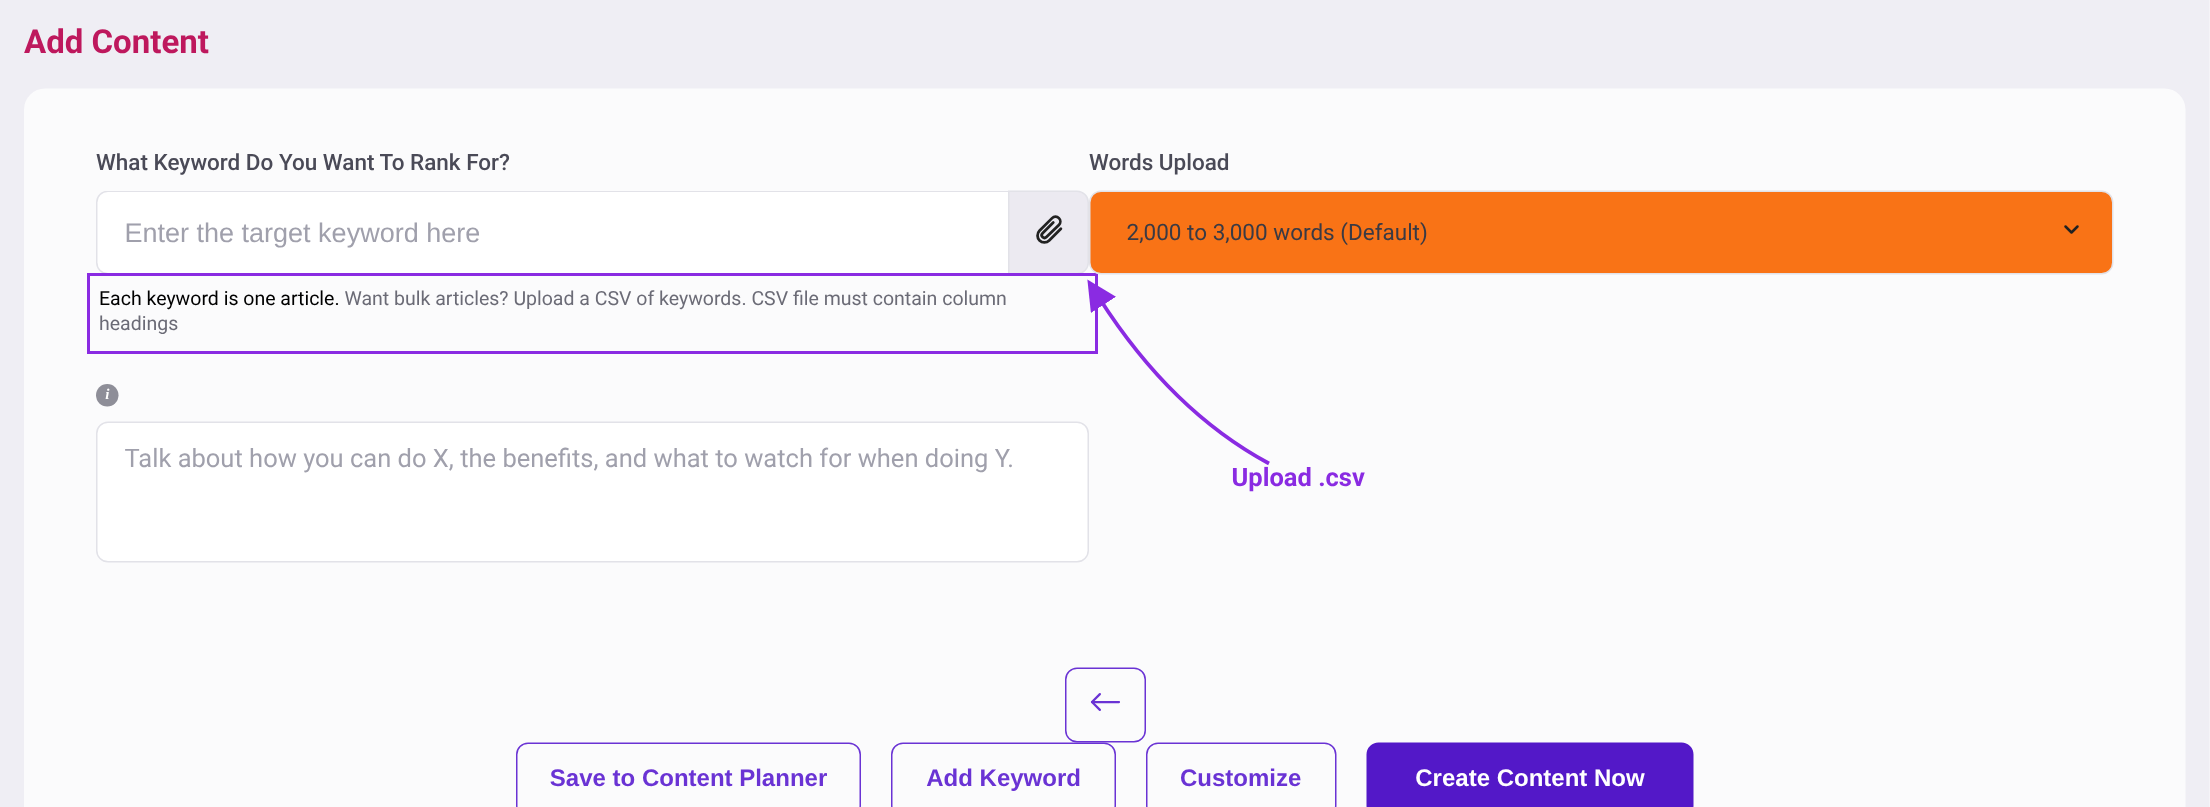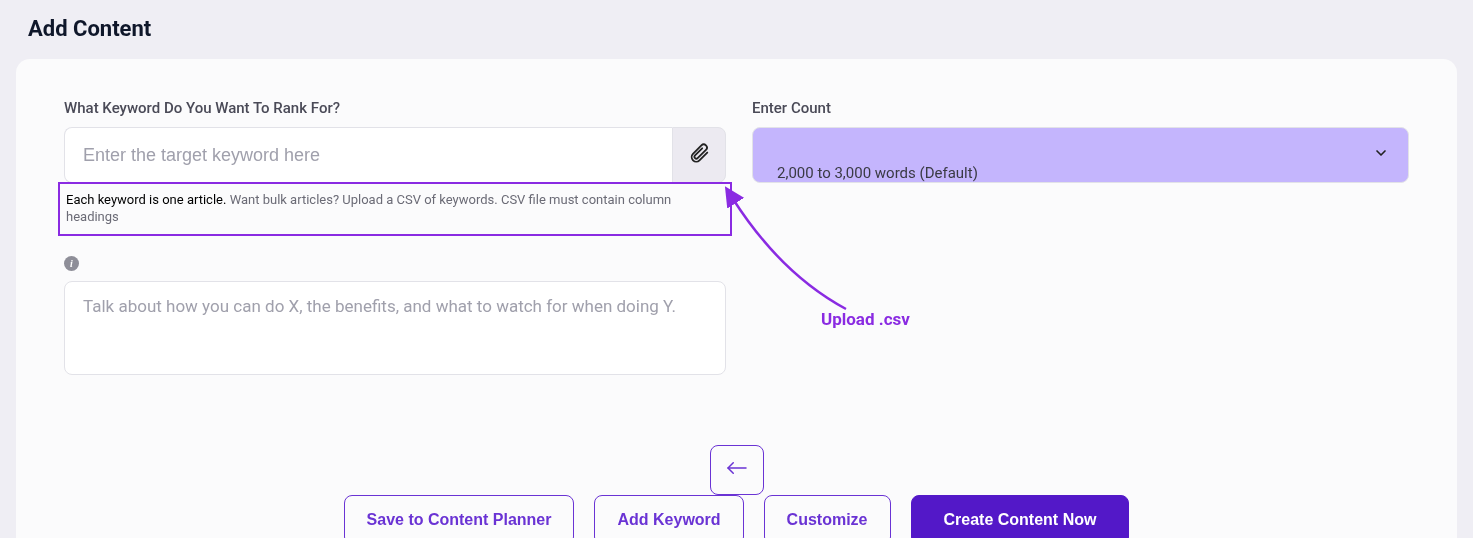--- a/index.html
+++ b/index.html
@@ -13,33 +13,31 @@
       width: 1473px;
       height: 538px;
       overflow: hidden;
     }
     .page {
       padding: 16px;
     }
     .page-title {
       font-size: 22px;
       font-weight: 700;
-      color: #0f172a;
+      color: #be185d;
       margin-bottom: 18px;
-      margin-left: 12px;
     }
     .card {
       background: #fbfbfc;
       border-radius: 14px;
       padding: 40px 48px 30px 48px;
       position: relative;
     }
     .row {
       display: flex;
-      gap: 26px;
     }
     .col-left {
       flex: 0 0 662px;
     }
     .col-right {
       flex: 1;
     }
     .field-label {
       font-size: 15px;
       font-weight: 500;
@@ -84,25 +82,25 @@
     .select-wrap {
       position: relative;
       width: 100%;
     }
     .select-box {
       width: 100%;
       height: 56px;
       padding: 0 44px 0 24px;
       border: 1px solid #e2e2e8;
       border-radius: 8px;
-      background: #c4b5fd;
+      background: #f97316;
       font-size: 15px;
       color: #3a3a44;
       display: flex;
-      align-items: flex-end;
+      align-items: center;
       cursor: pointer;
     }
     .select-caret {
       position: absolute;
       right: 20px;
       top: 50%;
       transform: translateY(-50%);
       pointer-events: none;
     }
     .select-caret svg { width: 16px; height: 16px; }
@@ -241,21 +239,21 @@
 
         <div class="context-block">
           <div class="field-label">
             <span class="info-icon">i</span>
           </div>
           <textarea class="textarea" placeholder="Talk about how you can do X, the benefits, and what to watch for when doing Y." style=""></textarea>
         </div>
       </div>
 
       <div class="col-right">
-        <div class="field-label">Enter Count</div>
+        <div class="field-label">Words Upload</div>
         <div class="select-wrap">
           <div class="select-box">
             <span>2,000 to 3,000 words (Default)</span>
           </div>
           <span class="select-caret">
             <svg viewBox="0 0 24 24" fill="none" stroke="#222" stroke-width="2.5" stroke-linecap="round" stroke-linejoin="round">
               <polyline points="6 9 12 15 18 9"></polyline>
             </svg>
           </span>
         </div>

